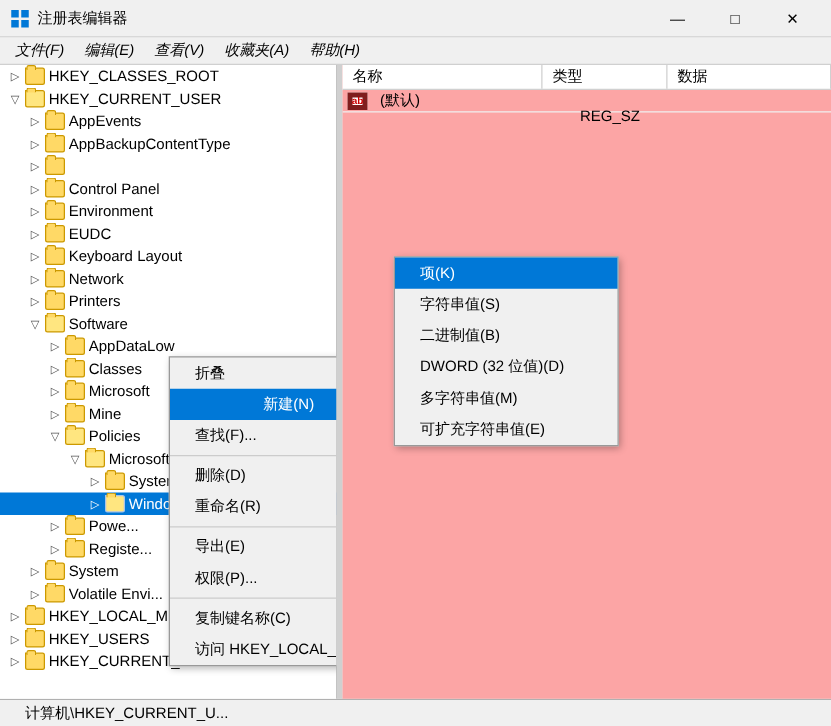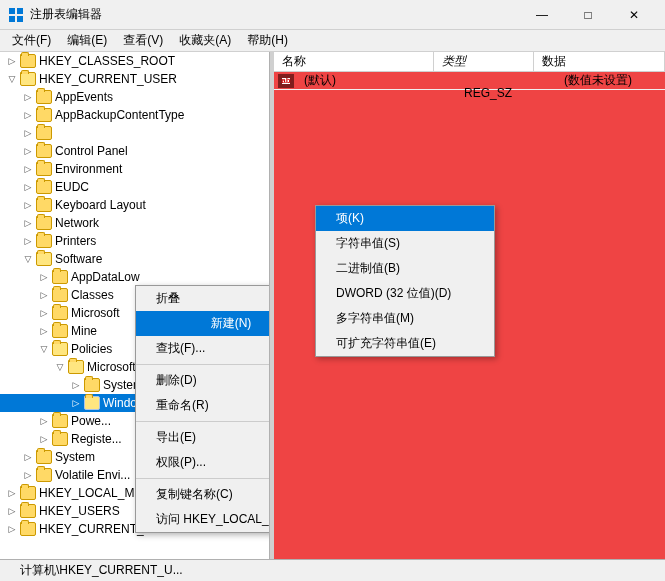--- a/index.html
+++ b/index.html
@@ -53,20 +53,21 @@
     }
 
     
     .menu-bar {
       display: flex;
       background: #f0f0f0;
       height: 22px;
       align-items: center;
       padding: 0 4px;
       border-bottom: 1px solid #d0d0d0;
+      font-style: italic;
     }
     .menu-item {
       padding: 2px 8px;
       cursor: pointer;
       font-size: 12px;
       color: #000;
     }
 
     
     .main-container {
@@ -138,21 +139,21 @@
 
     .tree-label {
       flex: 1;
       overflow: hidden;
       text-overflow: ellipsis;
     }
 
     
     .right-panel {
       flex: 1;
-      background: #ef4444;
+      background: #fca5a5;
       display: flex;
       flex-direction: column;
     }
     .right-header {
       display: flex;
       background: #fff;
       border-bottom: 1px solid #d0d0d0;
       height: 20px;
       align-items: center;
     }
@@ -160,21 +161,21 @@
       font-size: 12px;
       font-weight: normal;
       color: #000;
       padding: 0 8px;
       border-right: 1px solid #d0d0d0;
       height: 100%;
       display: flex;
       align-items: center;
     }
     .col-header.name { width: 160px; }
-    .col-header.type { width: 100px; font-style: italic; }
+    .col-header.type { width: 100px; }
     .col-header.data { flex: 1; }
 
     .right-content {
       flex: 1;
       overflow-y: auto;
     }
     .reg-row {
       display: flex;
       align-items: center;
       height: 18px;
@@ -514,21 +515,20 @@
     <div class="right-header">
       <div class="col-header name">名称</div>
       <div class="col-header type">类型</div>
       <div class="col-header data">数据</div>
     </div>
     <div class="right-content">
       <div class="reg-row">
         <div class="reg-icon">ab</div>
         <div class="reg-cell name">(默认)</div>
         <div class="reg-cell type">REG_SZ</div>
-        <div class="reg-cell data">(数值未设置)</div>
       </div>
     </div>
   </div>
 </div>
 
 <div class="submenu">
   <div class="sub-item highlighted">项(K)</div>
   <div class="sub-item">字符串值(S)</div>
   <div class="sub-item">二进制值(B)</div>
   <div class="sub-item">DWORD (32 位值)(D)</div>

